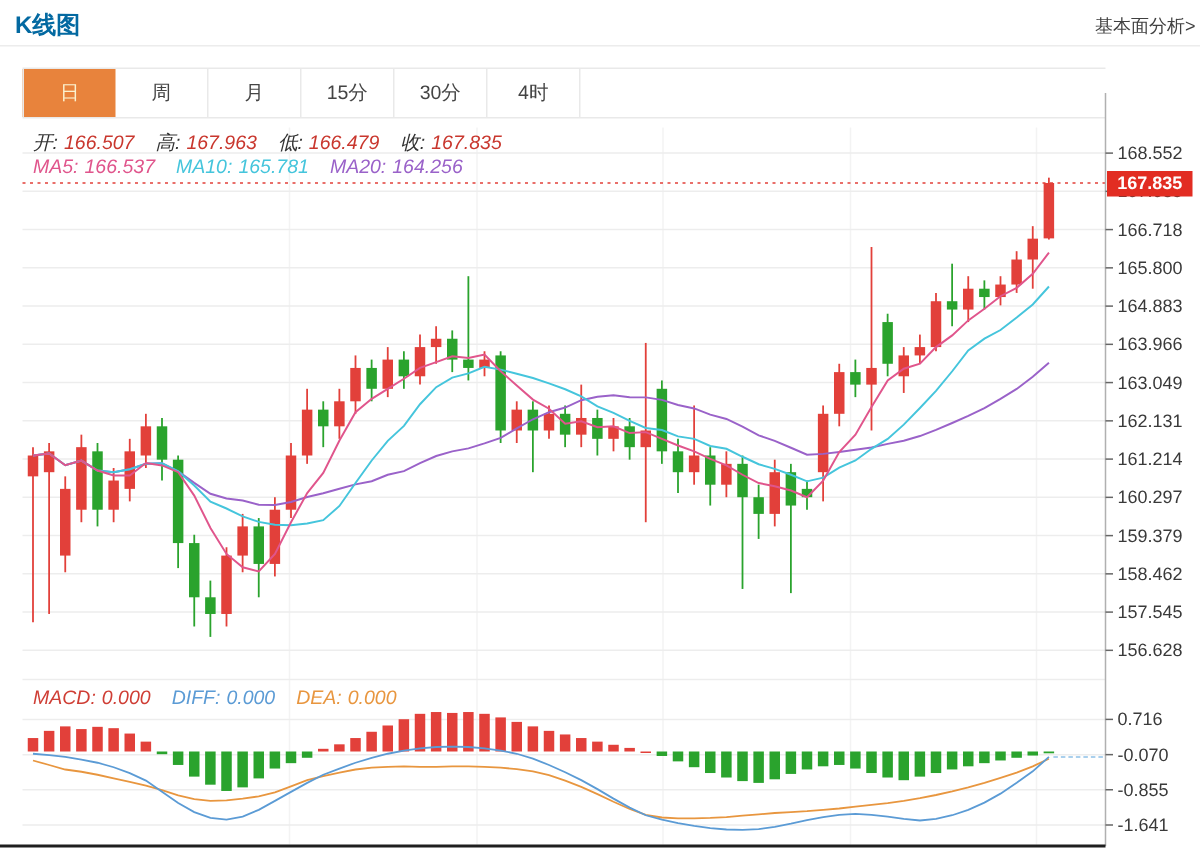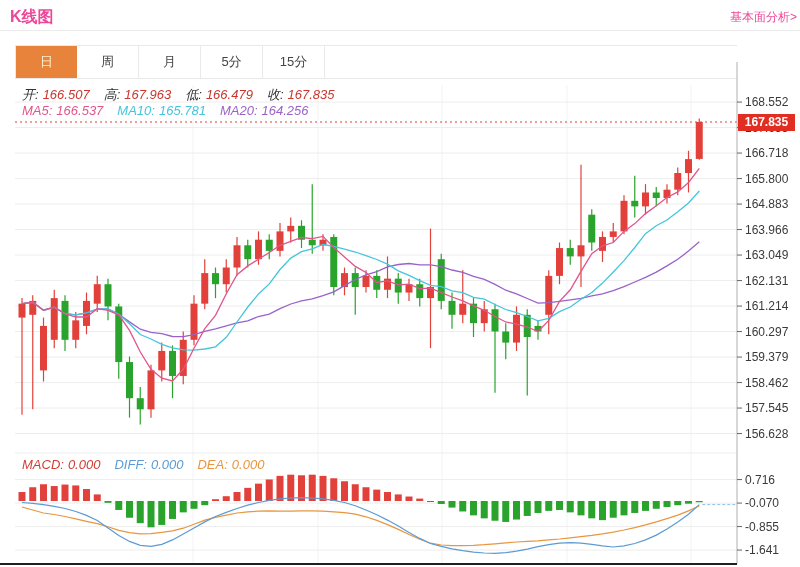--- a/index.html
+++ b/index.html
@@ -1,20 +1,20 @@
 <!DOCTYPE html>
 <html><head>
 <meta charset="utf-8">
 <style>
   html,body{margin:0;padding:0;background:#fff;}
   body{width:800px;height:567px;overflow:hidden;position:relative;
        font-family:"Liberation Sans", sans-serif;}
   .app{position:absolute;inset:0;background:#fff;}
-  .page-title{position:absolute;left:10px;top:7px;font-size:16px;font-weight:bold;color:#ec4899;}
-  .fund-link{position:absolute;right:3px;top:9px;font-size:12px;color:#ec4899;text-decoration:none;cursor:pointer;}
+  .page-title{position:absolute;left:10px;top:7px;font-size:16px;font-weight:bold;color:#0369a1;}
+  .fund-link{position:absolute;right:3px;top:9px;font-size:12px;color:#404040;text-decoration:none;cursor:pointer;}
   .hdr-divider{position:absolute;left:0;top:30px;width:800px;height:1px;background:#ececec;}
   .tabbar{position:absolute;left:15px;top:45px;width:722px;height:34px;display:flex;
           border-top:1px solid #e9e9e9;border-bottom:1px solid #e9e9e9;box-sizing:border-box;background:#fff;}
   .tab{width:62px;height:100%;display:flex;align-items:center;justify-content:center;
        font-size:13px;color:#444;border-right:1px solid #e9e9e9;box-sizing:border-box;cursor:pointer;}
   .tab:first-child{border-left:1px solid #e9e9e9;}
   .tab.active{color:#fbf2cf;border-right:none;}
   #chart-svg{position:absolute;left:0;top:0;}
   .legend{position:absolute;font-size:13px;white-space:nowrap;z-index:3;font-style:italic;}
   .legend span{margin-right:4px;}
@@ -27,22 +27,23 @@
 
 <div class="app">
   <div class="page-title">K线图</div>
   <a class="fund-link">基本面分析&gt;</a>
   <div class="hdr-divider"></div>
 
   <div class="tabbar" id="tabbar">
       <div class="tab active" style="background: rgb(232, 131, 60);">日</div>
       <div class="tab">周</div>
       <div class="tab">月</div>
-      <div class="tab">5分</div>
       <div class="tab">15分</div>
+      <div class="tab">30分</div>
+      <div class="tab">4时</div>
     </div>
 
   <svg id="chart-svg" width="800" height="567">
       <g>
         <line x1="193" y1="85" x2="193" y2="563" stroke="#f3f3f3" stroke-width="1"></line>
         <line x1="318" y1="85" x2="318" y2="563" stroke="#f3f3f3" stroke-width="1"></line>
         <line x1="442" y1="85" x2="442" y2="563" stroke="#f3f3f3" stroke-width="1"></line>
         <line x1="567" y1="85" x2="567" y2="563" stroke="#f3f3f3" stroke-width="1"></line>
         <line x1="691" y1="85" x2="691" y2="563" stroke="#f3f3f3" stroke-width="1"></line>
         <line x1="15" y1="102.06740000000043" x2="737" y2="102.06740000000043" stroke="#ededed" stroke-width="1"></line>

